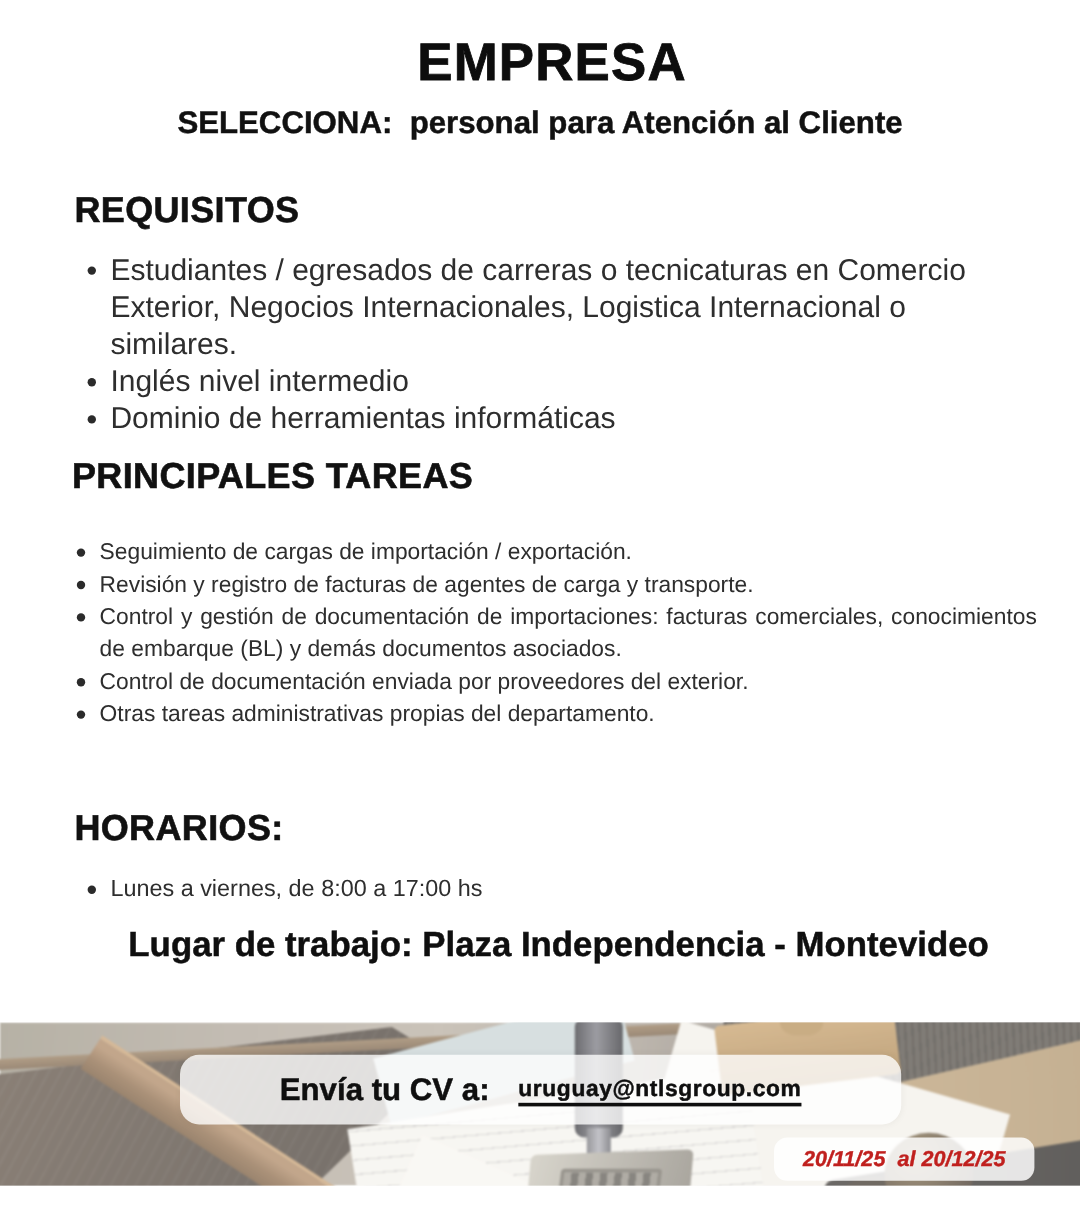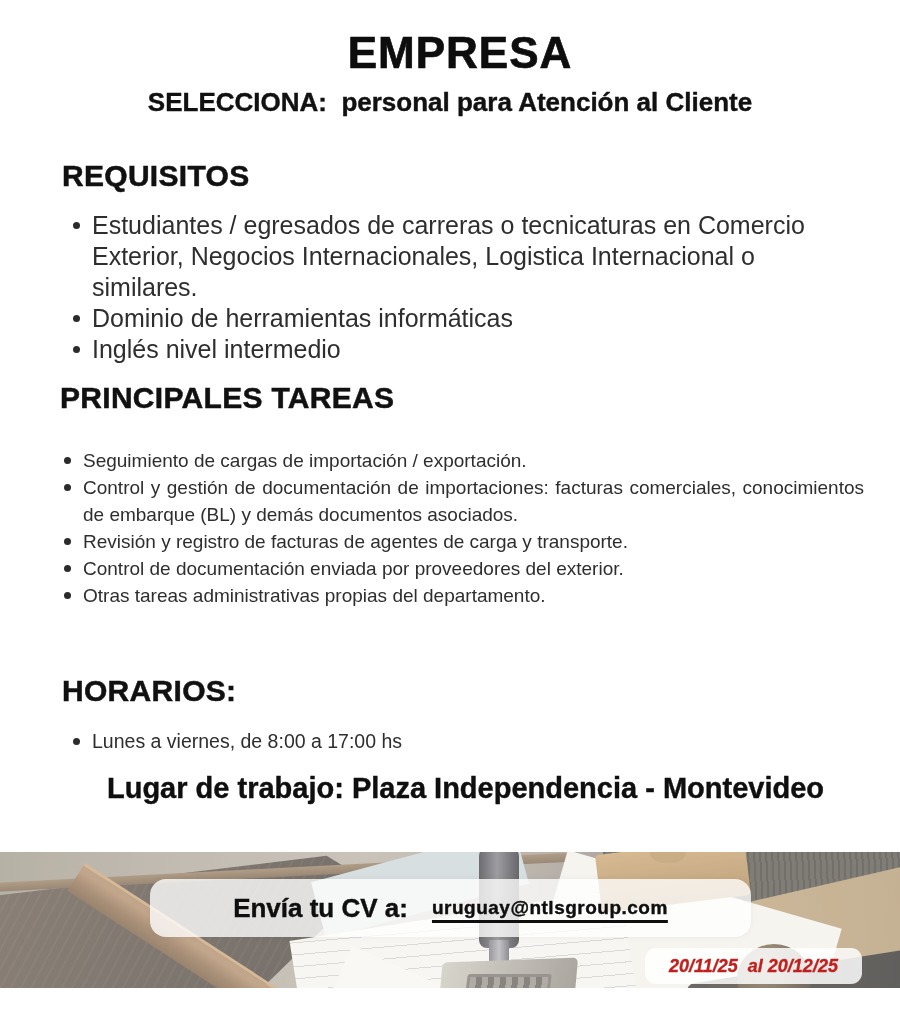--- a/index.html
+++ b/index.html
@@ -109,41 +109,41 @@
   <h2 class="subtitle">SELECCIONA:  personal para Atención al Cliente</h2>
 
   <h3 class="sec-heading" id="h-requisitos">REQUISITOS</h3>
   <ul class="blist" id="list-requisitos">
     <li>
       <span class="dot"></span>
       <span class="li-text">Estudiantes / egresados de carreras o tecnicaturas en Comercio Exterior, Negocios Internacionales, Logistica Internacional o similares.</span>
     </li>
     <li>
       <span class="dot"></span>
-      <span class="li-text">Dominio de herramientas informáticas</span>
+      <span class="li-text">Inglés nivel intermedio</span>
     </li>
     <li>
       <span class="dot"></span>
-      <span class="li-text">Inglés nivel intermedio</span>
+      <span class="li-text">Dominio de herramientas informáticas</span>
     </li>
   </ul>
 
   <h3 class="sec-heading" id="h-tareas">PRINCIPALES TAREAS</h3>
   <ul class="blist" id="list-tareas">
     <li>
       <span class="dot"></span>
       <span class="li-text">Seguimiento de cargas de importación / exportación.</span>
     </li>
     <li>
       <span class="dot"></span>
-      <span class="li-text">Control y gestión de documentación de importaciones: facturas comerciales, conocimientos de embarque (BL) y demás documentos asociados.</span>
+      <span class="li-text">Revisión y registro de facturas de agentes de carga y transporte.</span>
     </li>
     <li>
       <span class="dot"></span>
-      <span class="li-text">Revisión y registro de facturas de agentes de carga y transporte.</span>
+      <span class="li-text">Control y gestión de documentación de importaciones: facturas comerciales, conocimientos de embarque (BL) y demás documentos asociados.</span>
     </li>
     <li>
       <span class="dot"></span>
       <span class="li-text">Control de documentación enviada por proveedores del exterior.</span>
     </li>
     <li>
       <span class="dot"></span>
       <span class="li-text">Otras tareas administrativas propias del departamento.</span>
     </li>
   </ul>

